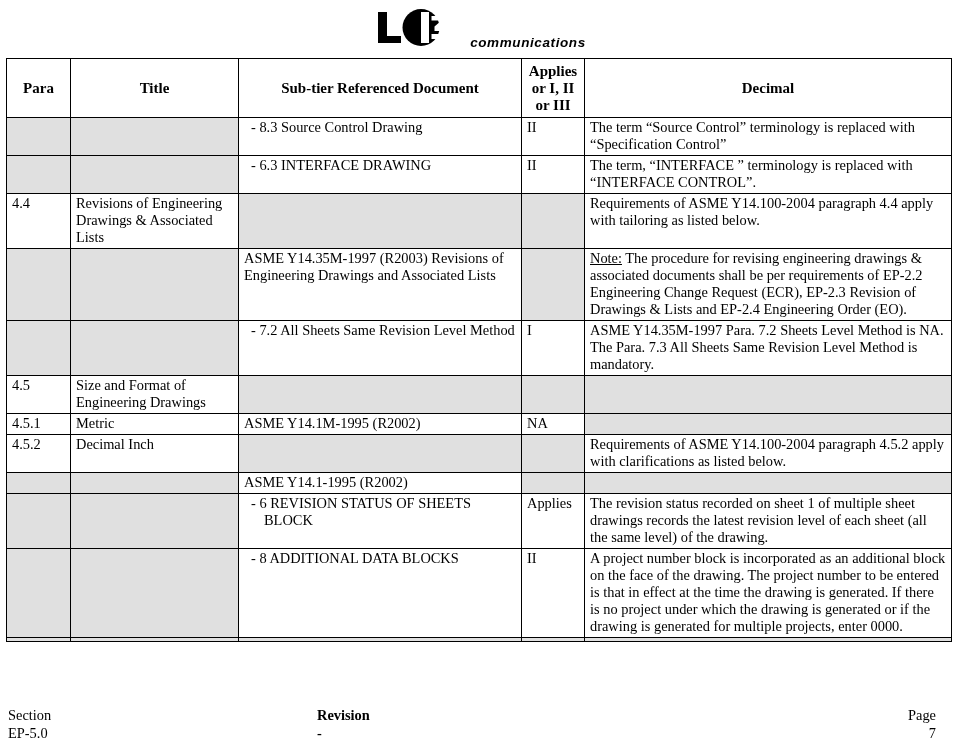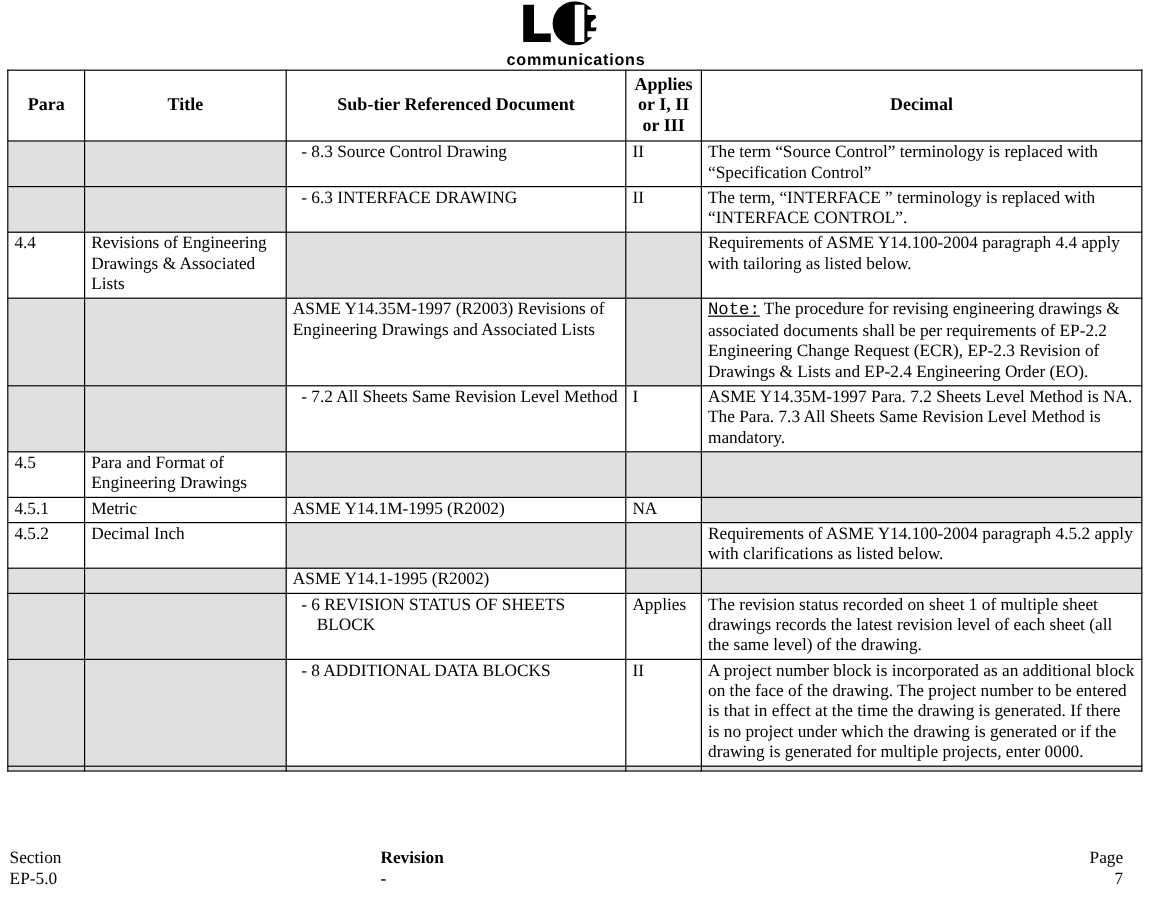--- a/index.html
+++ b/index.html
@@ -19,23 +19,24 @@
 
   
   .logo-area {
     height: 58px;
     display: flex;
     align-items: center;
     justify-content: center;
   }
   .logo {
     display: flex;
-    flex-direction: column;
-    align-items: center;
+    flex-direction: row;
+    align-items: flex-end;
     line-height: 1;
+    font-style: italic;
   }
   .logo-mark {
     display: block;
   }
   .logo-word {
     font-family: "Liberation Sans", "DejaVu Sans", sans-serif;
     font-weight: bold;
     font-size: 13.5px;
     letter-spacing: 0.6px;
     margin-top: 1px;
@@ -77,21 +78,21 @@
   col.c-comment { width: 367px; }
 
   .shaded { background: #e0e0e0; }
   .ctr { text-align: center; margin-top: 24px; }
   .indent-dash {
     display: block;
     padding-left: 7px;
     text-indent: -13px;
     margin-left: 13px;
   }
-  .u { text-decoration: underline; font-family: Liberation Mono, monospace; }
+  .u { text-decoration: underline; }
 
   
   .footer {
     position: absolute;
     left: 0;
     right: 16px;
     bottom: 8px;
     padding: 0 8px;
     font-size: 14.4px;
     line-height: 1.3;
@@ -182,21 +183,21 @@
           <td class="shaded "></td>
           <td class="shaded "></td>
           <td class="">
             <span class="indent-dash">-  7.2 All Sheets Same Revision Level Method</span>
           </td>
           <td class="ctr">I</td>
           <td class="">ASME Y14.35M-1997 Para. 7.2 Sheets Level Method is NA.  The Para. 7.3 All Sheets Same Revision Level Method is mandatory.</td>
         </tr>
         <tr>
           <td class="">4.5</td>
-          <td class="">Para and Format of Engineering Drawings</td>
+          <td class="">Size and Format of Engineering Drawings</td>
           <td class="shaded "></td>
           <td class="shaded ctr"></td>
           <td class="shaded "></td>
         </tr>
         <tr>
           <td class="">4.5.1</td>
           <td class="">Metric</td>
           <td class="">ASME Y14.1M-1995 (R2002)</td>
           <td class="ctr">NA</td>
           <td class="shaded "></td>

